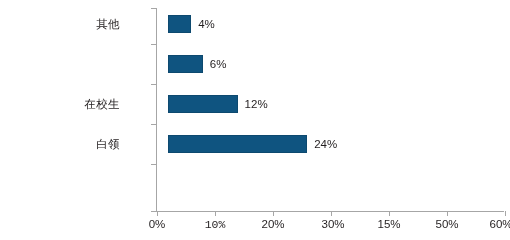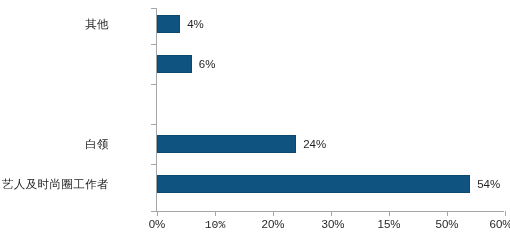--- a/index.html
+++ b/index.html
@@ -18,21 +18,21 @@
     position: relative;
     width: 510px;
     height: 233px;
     background: #ffffff;
   }
 
   
 
   .cat-row {
     position: absolute;
-    left: 0;
+    left: 11px;
     height: 40px;
     width: 460px;
     padding-left: 8px;
   }
 
   .cat-label {
     position: absolute;
     right: 359px;            
     top: 50%;
     transform: translateY(-50%);
@@ -124,36 +124,36 @@
     </div>
   </div>
 
   <div class="cat-row" style="top:44px;">
     <div class="bar-wrap">
       <div class="bar" style="width: 34.8px; background: rgb(15, 84, 128); border-color: rgb(13, 73, 111);"></div>
       <div class="bar-value">6%</div>
     </div>
   </div>
 
+  <div class="cat-row" style="top:84px;">
+    <div class="cat-label">在校生</div>
+    <div class="bar-wrap">
+      <div class="bar" style="width: 69.6px; background: rgb(15, 84, 128); border-color: rgb(13, 73, 111);"></div>
+      <div class="bar-value">12%</div>
+    </div>
+  </div>
 
   <div class="cat-row" style="top:124px;">
     <div class="cat-label">白领</div>
     <div class="bar-wrap">
       <div class="bar" style="width: 139.2px; background: rgb(15, 84, 128); border-color: rgb(13, 73, 111);"></div>
       <div class="bar-value">24%</div>
     </div>
   </div>
 
-  <div class="cat-row" style="top:164px;">
-    <div class="cat-label">艺人及时尚圈工作者</div>
-    <div class="bar-wrap">
-      <div class="bar" style="width: 313.2px; background: rgb(15, 84, 128); border-color: rgb(13, 73, 111);"></div>
-      <div class="bar-value">54%</div>
-    </div>
-  </div>
 
   <div class="y-axis"></div>
   <div class="y-tick" style="top:8px;"></div>
   <div class="y-tick" style="top:44px;"></div>
   <div class="y-tick" style="top:84px;"></div>
   <div class="y-tick" style="top:124px;"></div>
   <div class="y-tick" style="top:164px;"></div>
   <div class="y-tick" style="top:211px;"></div>
 
   <div class="x-axis"></div>

